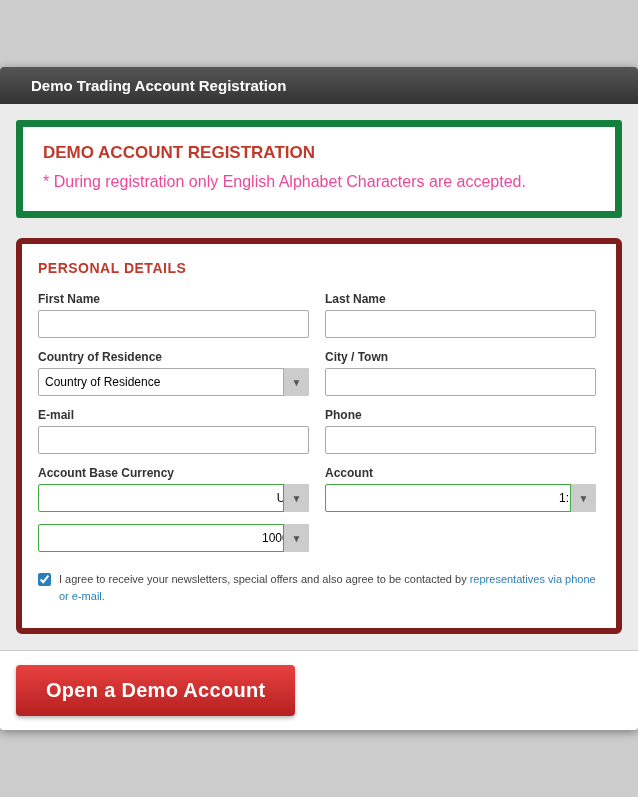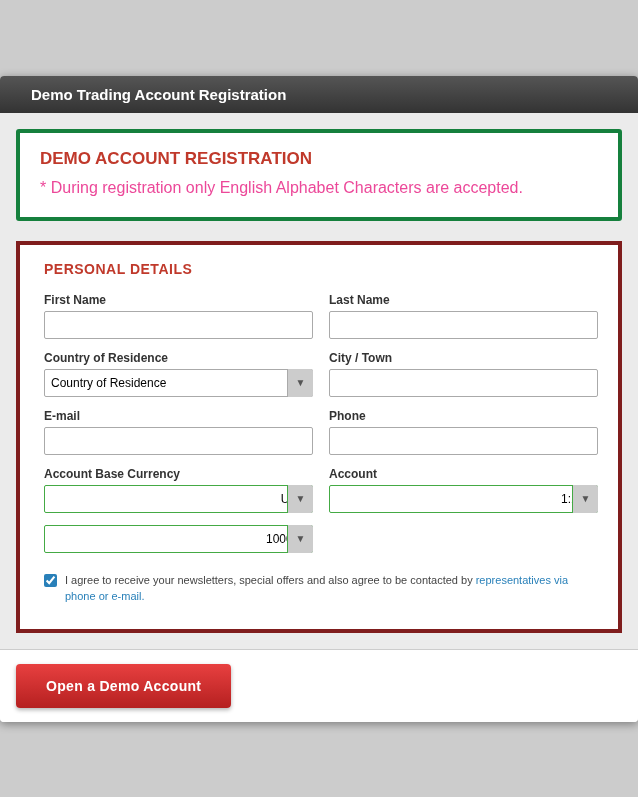--- a/index.html
+++ b/index.html
@@ -25,40 +25,40 @@
       padding: 10px 31px;
       font-size: 15px;
       font-weight: bold;
     }
     .content-area {
       padding: 16px;
       background: #ebebeb;
     }
     .info-box {
       background: #fff;
-      border: 4px solid #15803d;
+      border: 7px solid #15803d;
       border-radius: 3px;
       padding: 16px 20px 20px 20px;
       margin-bottom: 20px;
     }
     .info-box-title {
       color: #c0392b;
       font-size: 17px;
       font-weight: bold;
       margin-bottom: 10px;
     }
     .info-box-subtitle {
       color: #ec4899;
       font-size: 16px;
     }
     .form-section {
       background: #fff;
-      border: 4px solid #7f1d1d;
-      border-radius: 0;
-      padding: 16px 20px 20px 24px;
+      border: 6px solid #7f1d1d;
+      border-radius: 6px;
+      padding: 16px 20px 20px 16px;
     }
     .section-title {
       color: #c0392b;
       font-size: 14px;
       font-weight: bold;
       margin-bottom: 16px;
       letter-spacing: 0.5px;
     }
     .form-row {
       display: flex;
@@ -155,21 +155,21 @@
       background: #fff;
       border-top: 1px solid #ccc;
       padding: 14px 16px;
     }
     .open-demo-btn {
       background: linear-gradient(to bottom, #e84040, #b52020);
       color: #fff;
       border: none;
       border-radius: 4px;
       padding: 14px 30px;
-      font-size: 14px;
+      font-size: 20px;
       font-weight: bold;
       cursor: pointer;
       letter-spacing: 0.3px;
       box-shadow: 0 2px 4px rgba(0,0,0,0.3);
     }
   </style>
 </head>
 <body>
 
 <div class="window">

